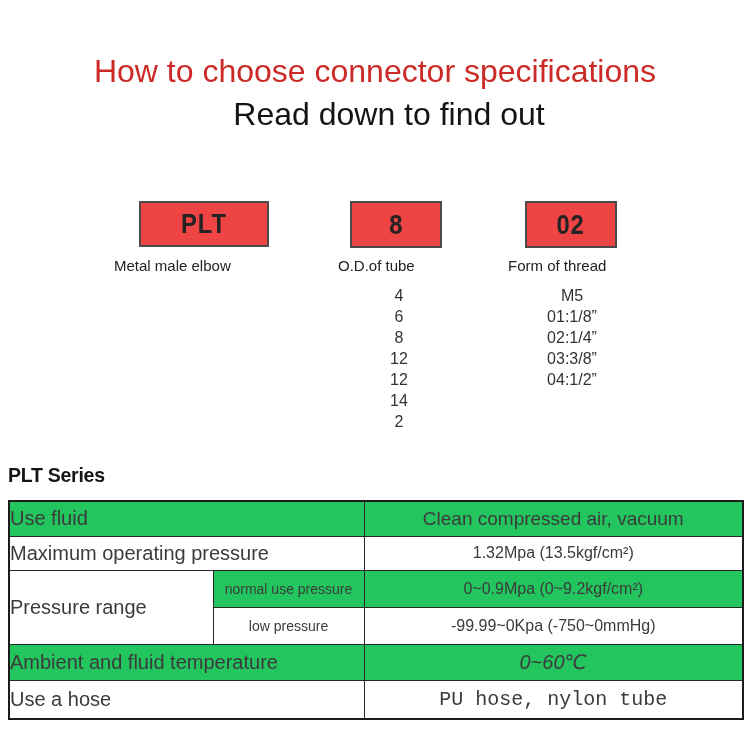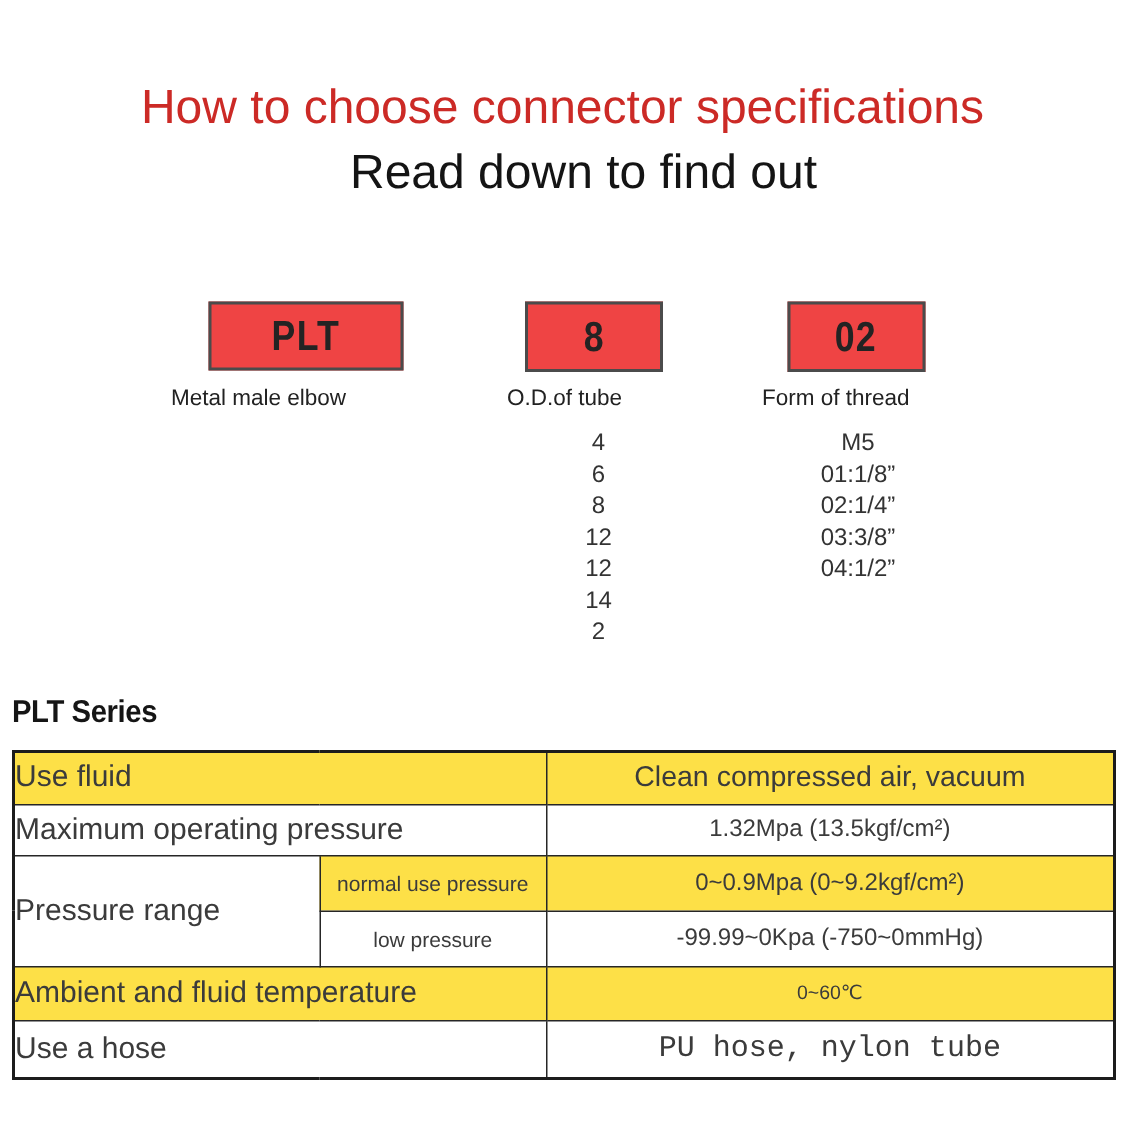--- a/index.html
+++ b/index.html
@@ -82,23 +82,23 @@
     text-align:left;
   }
   td.sub{
     text-align:center;
     font-size:14px;
     color:#4a4a4a;
   }
   td.val{text-align:center;margin-top:20px;}
   .v19{font-size:19px;}
   .v16{font-size:16px;}
-  .v15{font-size:13px;}
+  .v15{font-size:20px;font-style:italic;}
   .v20{font-size:20px;font-family:Liberation Mono, monospace;}
-  .beige{background:#fde047;}
+  .beige{background:#22c55e;}
   tr.h35{height:35px;} tr.h34{height:34px;} tr.h37{height:37px;}
   tr.h36{height:36px;padding-left:32px;} tr.h39{height:39px;}
 </style>
 </head>
 <body>
 
 <div class="screen">
 
   <div class="page-title">How to choose connector specifications</div>
   <div class="page-subtitle">Read down to find out</div>

